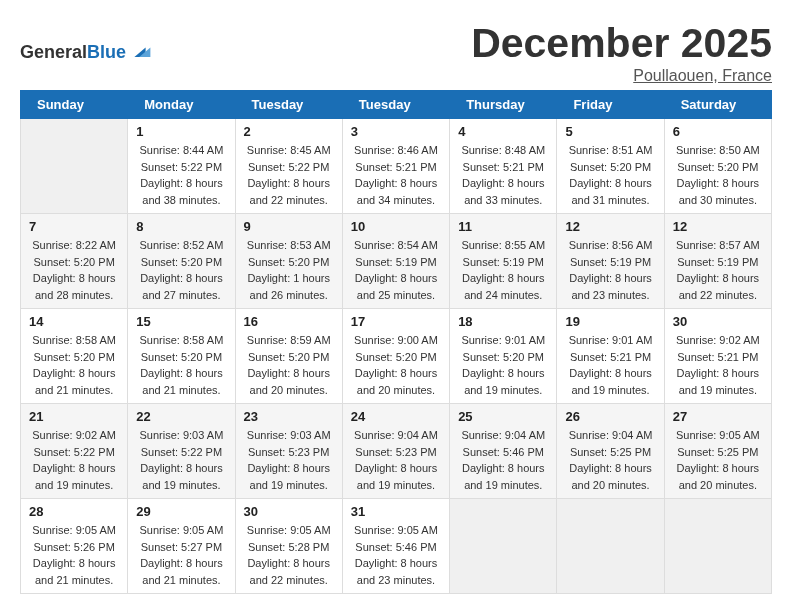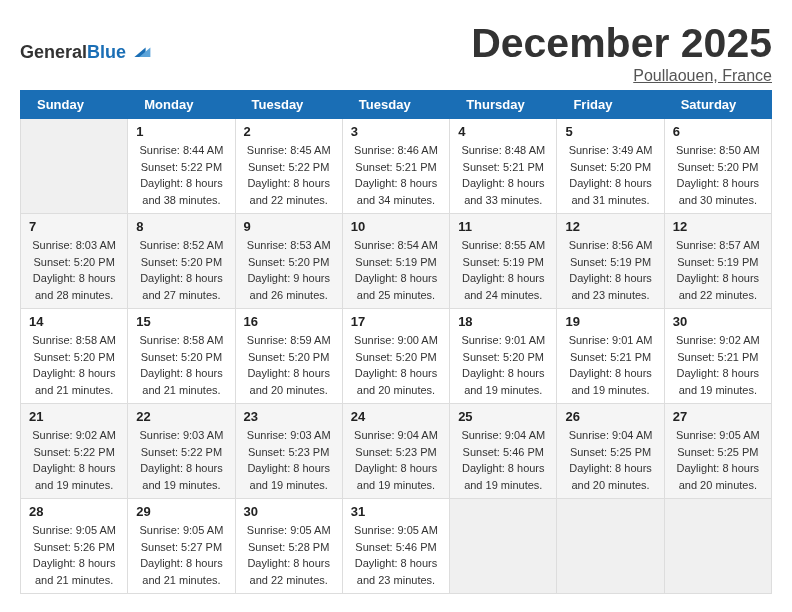--- a/index.html
+++ b/index.html
@@ -149,57 +149,57 @@
           <div class="day-number">4</div>
           <div class="day-info">
             <div>Sunrise: 8:48 AM</div>
             <div>Sunset: 5:21 PM</div>
             <div>Daylight: 8 hours and 33 minutes.</div>
           </div>
         </td>
         <td>
           <div class="day-number">5</div>
           <div class="day-info">
-            <div>Sunrise: 3:49 AM</div>
+            <div>Sunrise: 8:51 AM</div>
             <div>Sunset: 5:20 PM</div>
             <div>Daylight: 8 hours and 31 minutes.</div>
           </div>
         </td>
         <td>
           <div class="day-number">6</div>
           <div class="day-info">
             <div>Sunrise: 8:50 AM</div>
             <div>Sunset: 5:20 PM</div>
             <div>Daylight: 8 hours and 30 minutes.</div>
           </div>
         </td>
       </tr>
       <tr class="row-alt">
         <td>
           <div class="day-number">7</div>
           <div class="day-info">
-            <div>Sunrise: 8:03 AM</div>
+            <div>Sunrise: 8:22 AM</div>
             <div>Sunset: 5:20 PM</div>
             <div>Daylight: 8 hours and 28 minutes.</div>
           </div>
         </td>
         <td>
           <div class="day-number">8</div>
           <div class="day-info">
             <div>Sunrise: 8:52 AM</div>
             <div>Sunset: 5:20 PM</div>
             <div>Daylight: 8 hours and 27 minutes.</div>
           </div>
         </td>
         <td>
           <div class="day-number">9</div>
           <div class="day-info">
             <div>Sunrise: 8:53 AM</div>
             <div>Sunset: 5:20 PM</div>
-            <div>Daylight: 9 hours and 26 minutes.</div>
+            <div>Daylight: 1 hours and 26 minutes.</div>
           </div>
         </td>
         <td>
           <div class="day-number">10</div>
           <div class="day-info">
             <div>Sunrise: 8:54 AM</div>
             <div>Sunset: 5:19 PM</div>
             <div>Daylight: 8 hours and 25 minutes.</div>
           </div>
         </td>

